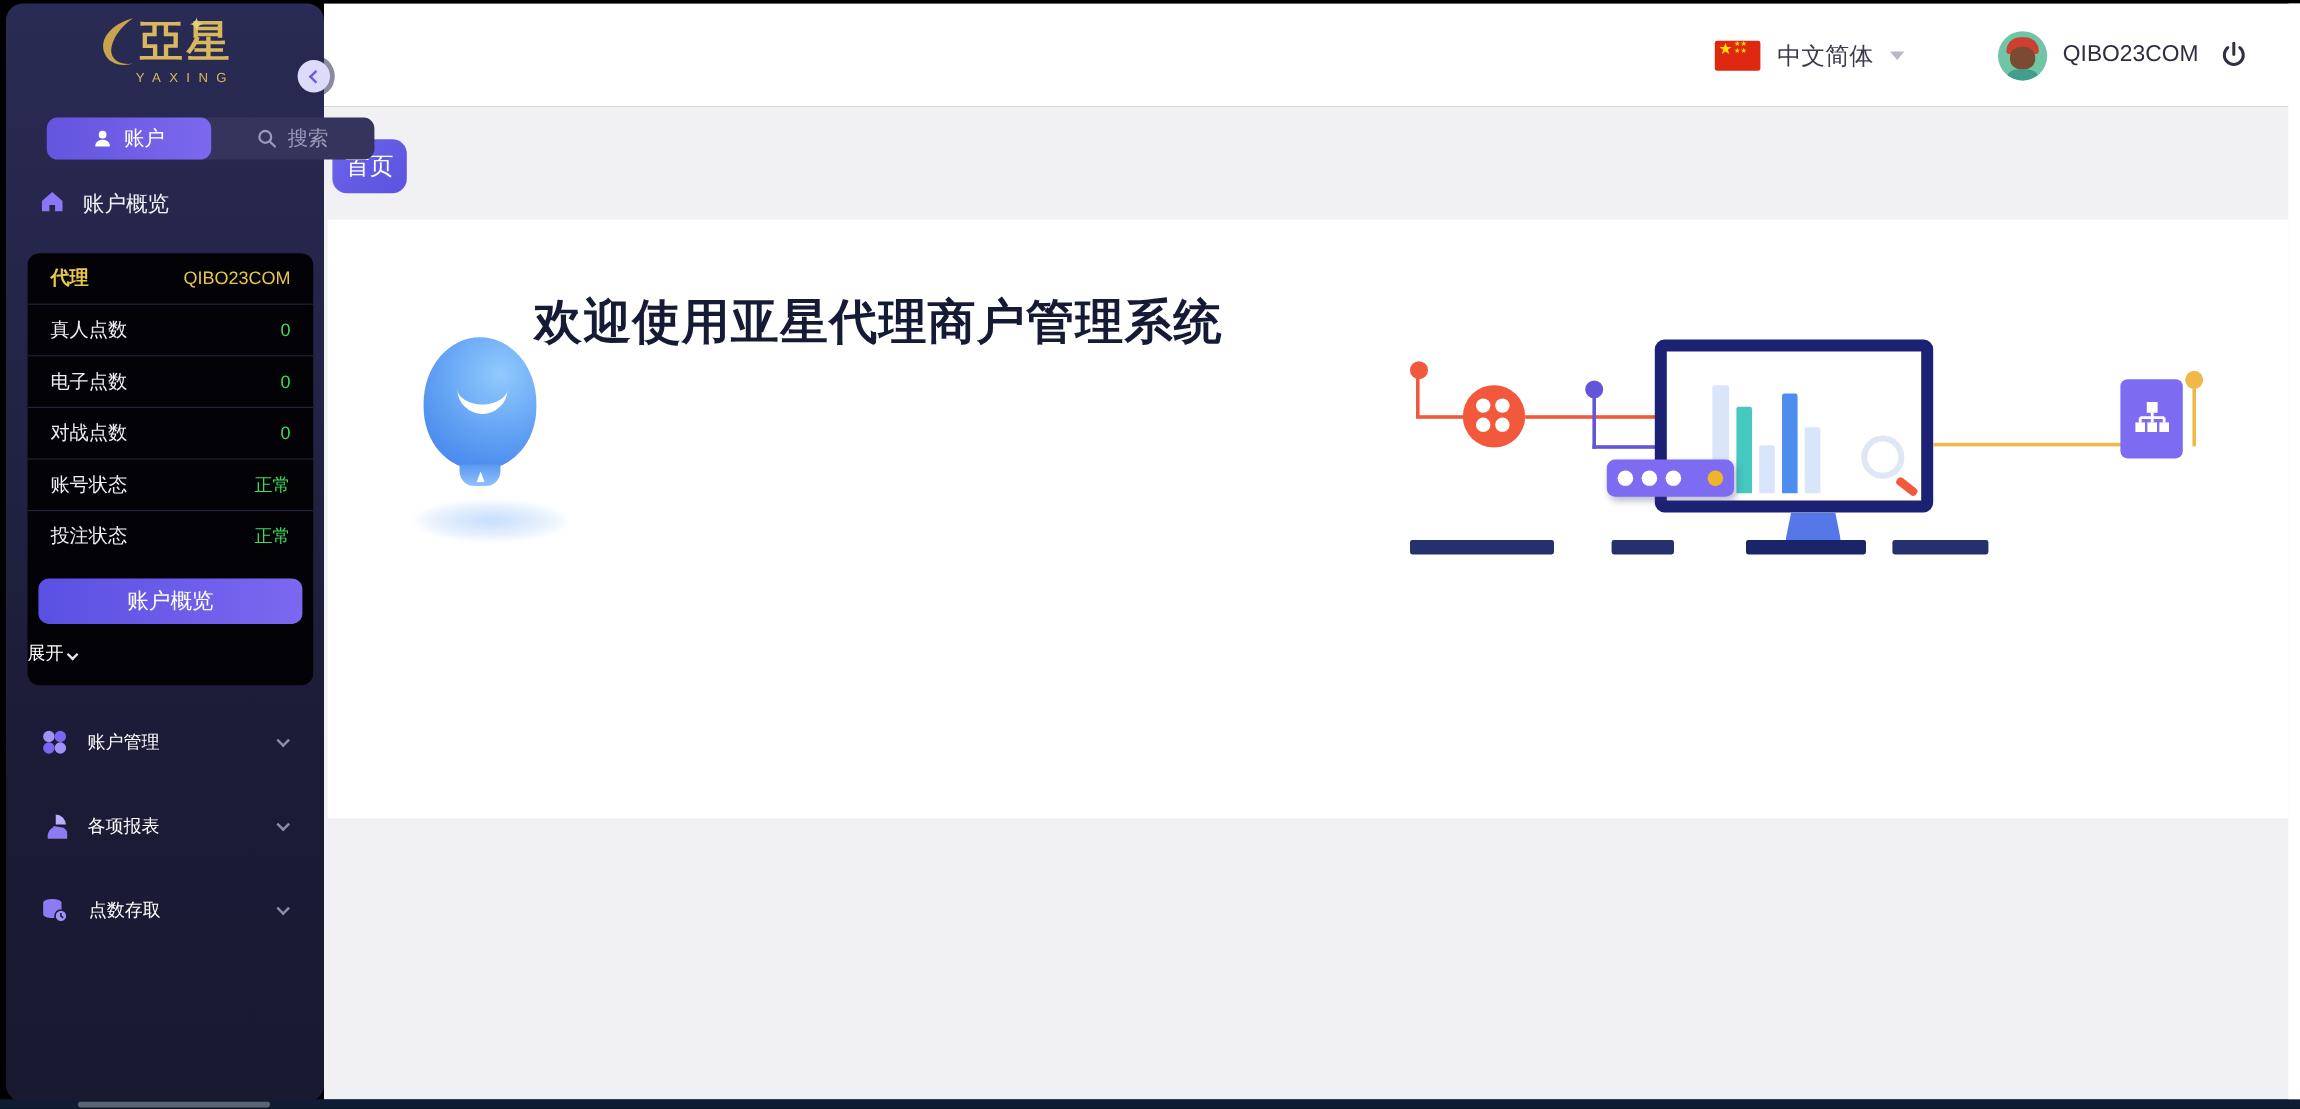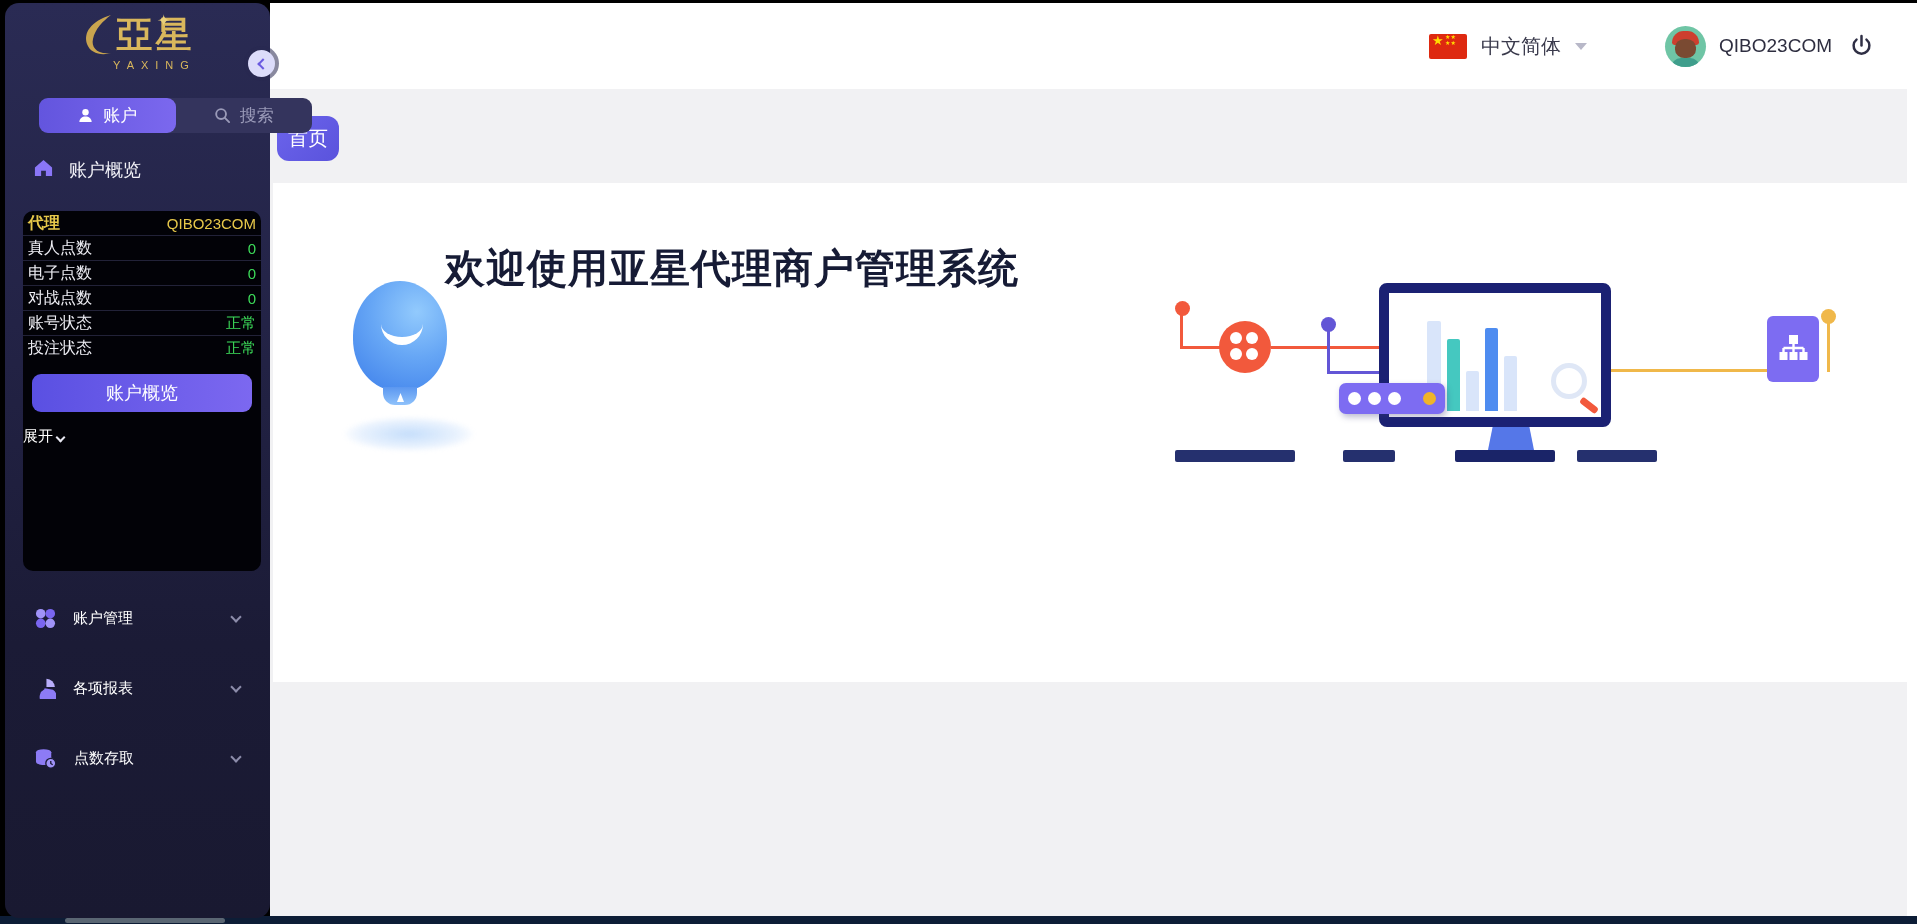--- a/index.html
+++ b/index.html
@@ -27,21 +27,21 @@
   .logo-en { font-size:11px; color:#d9b75c; letter-spacing:7px; margin-top:-2px; padding-left:34px; }
   .logo-star { position:absolute; top:0px; left:152px; color:#e8cf7a; font-size:16px; }
 
   .side-tabs { position:absolute; left:34px; top:95px; width:273px; height:35px; background:#34345d; border-radius:9px; display:flex; }
   .side-tab { flex:1; display:flex; align-items:center; justify-content:center; gap:9px; font-size:17px; color:#9a9ab8; border-radius:9px; cursor:pointer; }
   .side-tab.active { background:linear-gradient(90deg,#6355de,#7b68ee); color:#fff; }
 
   .overview-head { position:absolute; left:28px; top:155px; display:flex; gap:15px; color:#f2f2f8; font-size:18px; }
 
   .acct-box { position:absolute; left:18px; top:208px; width:238px; height:360px; background:#020207; border-radius:10px; overflow:hidden; }
-  .acct-row { display:flex; justify-content:space-between; align-items:center; height:25px; padding:0 5px; border-bottom:1px solid #222238; }
+  .acct-row { display:flex; justify-content:space-between; align-items:center; height:43px; padding:0 19px; border-bottom:1px solid #222238; }
   .acct-row .lbl { color:#eeeef4; font-size:16px; }
   .acct-row .val { font-size:15px; }
   .gold { color:#e7c84a !important; font-weight:bold; }
   .gold-val { color:#e7c84a !important; font-weight:normal; }
   .green { color:#3ddc5a; }
   .pwd-btn { display:block; margin:13px 9px 0; height:38px; width:220px; border:none; border-radius:9px;
     background:linear-gradient(90deg,#5a50e2,#7c68f0); color:#fff; font-size:18px; font-family:inherit; cursor:pointer; }
   .expand-row { margin-top:15px; text-align:left; padding-right:16px; color:#fff; font-size:15px; cursor:pointer; }
 
   .side-menu { position:absolute; left:0; top:592px; width:100%; }

